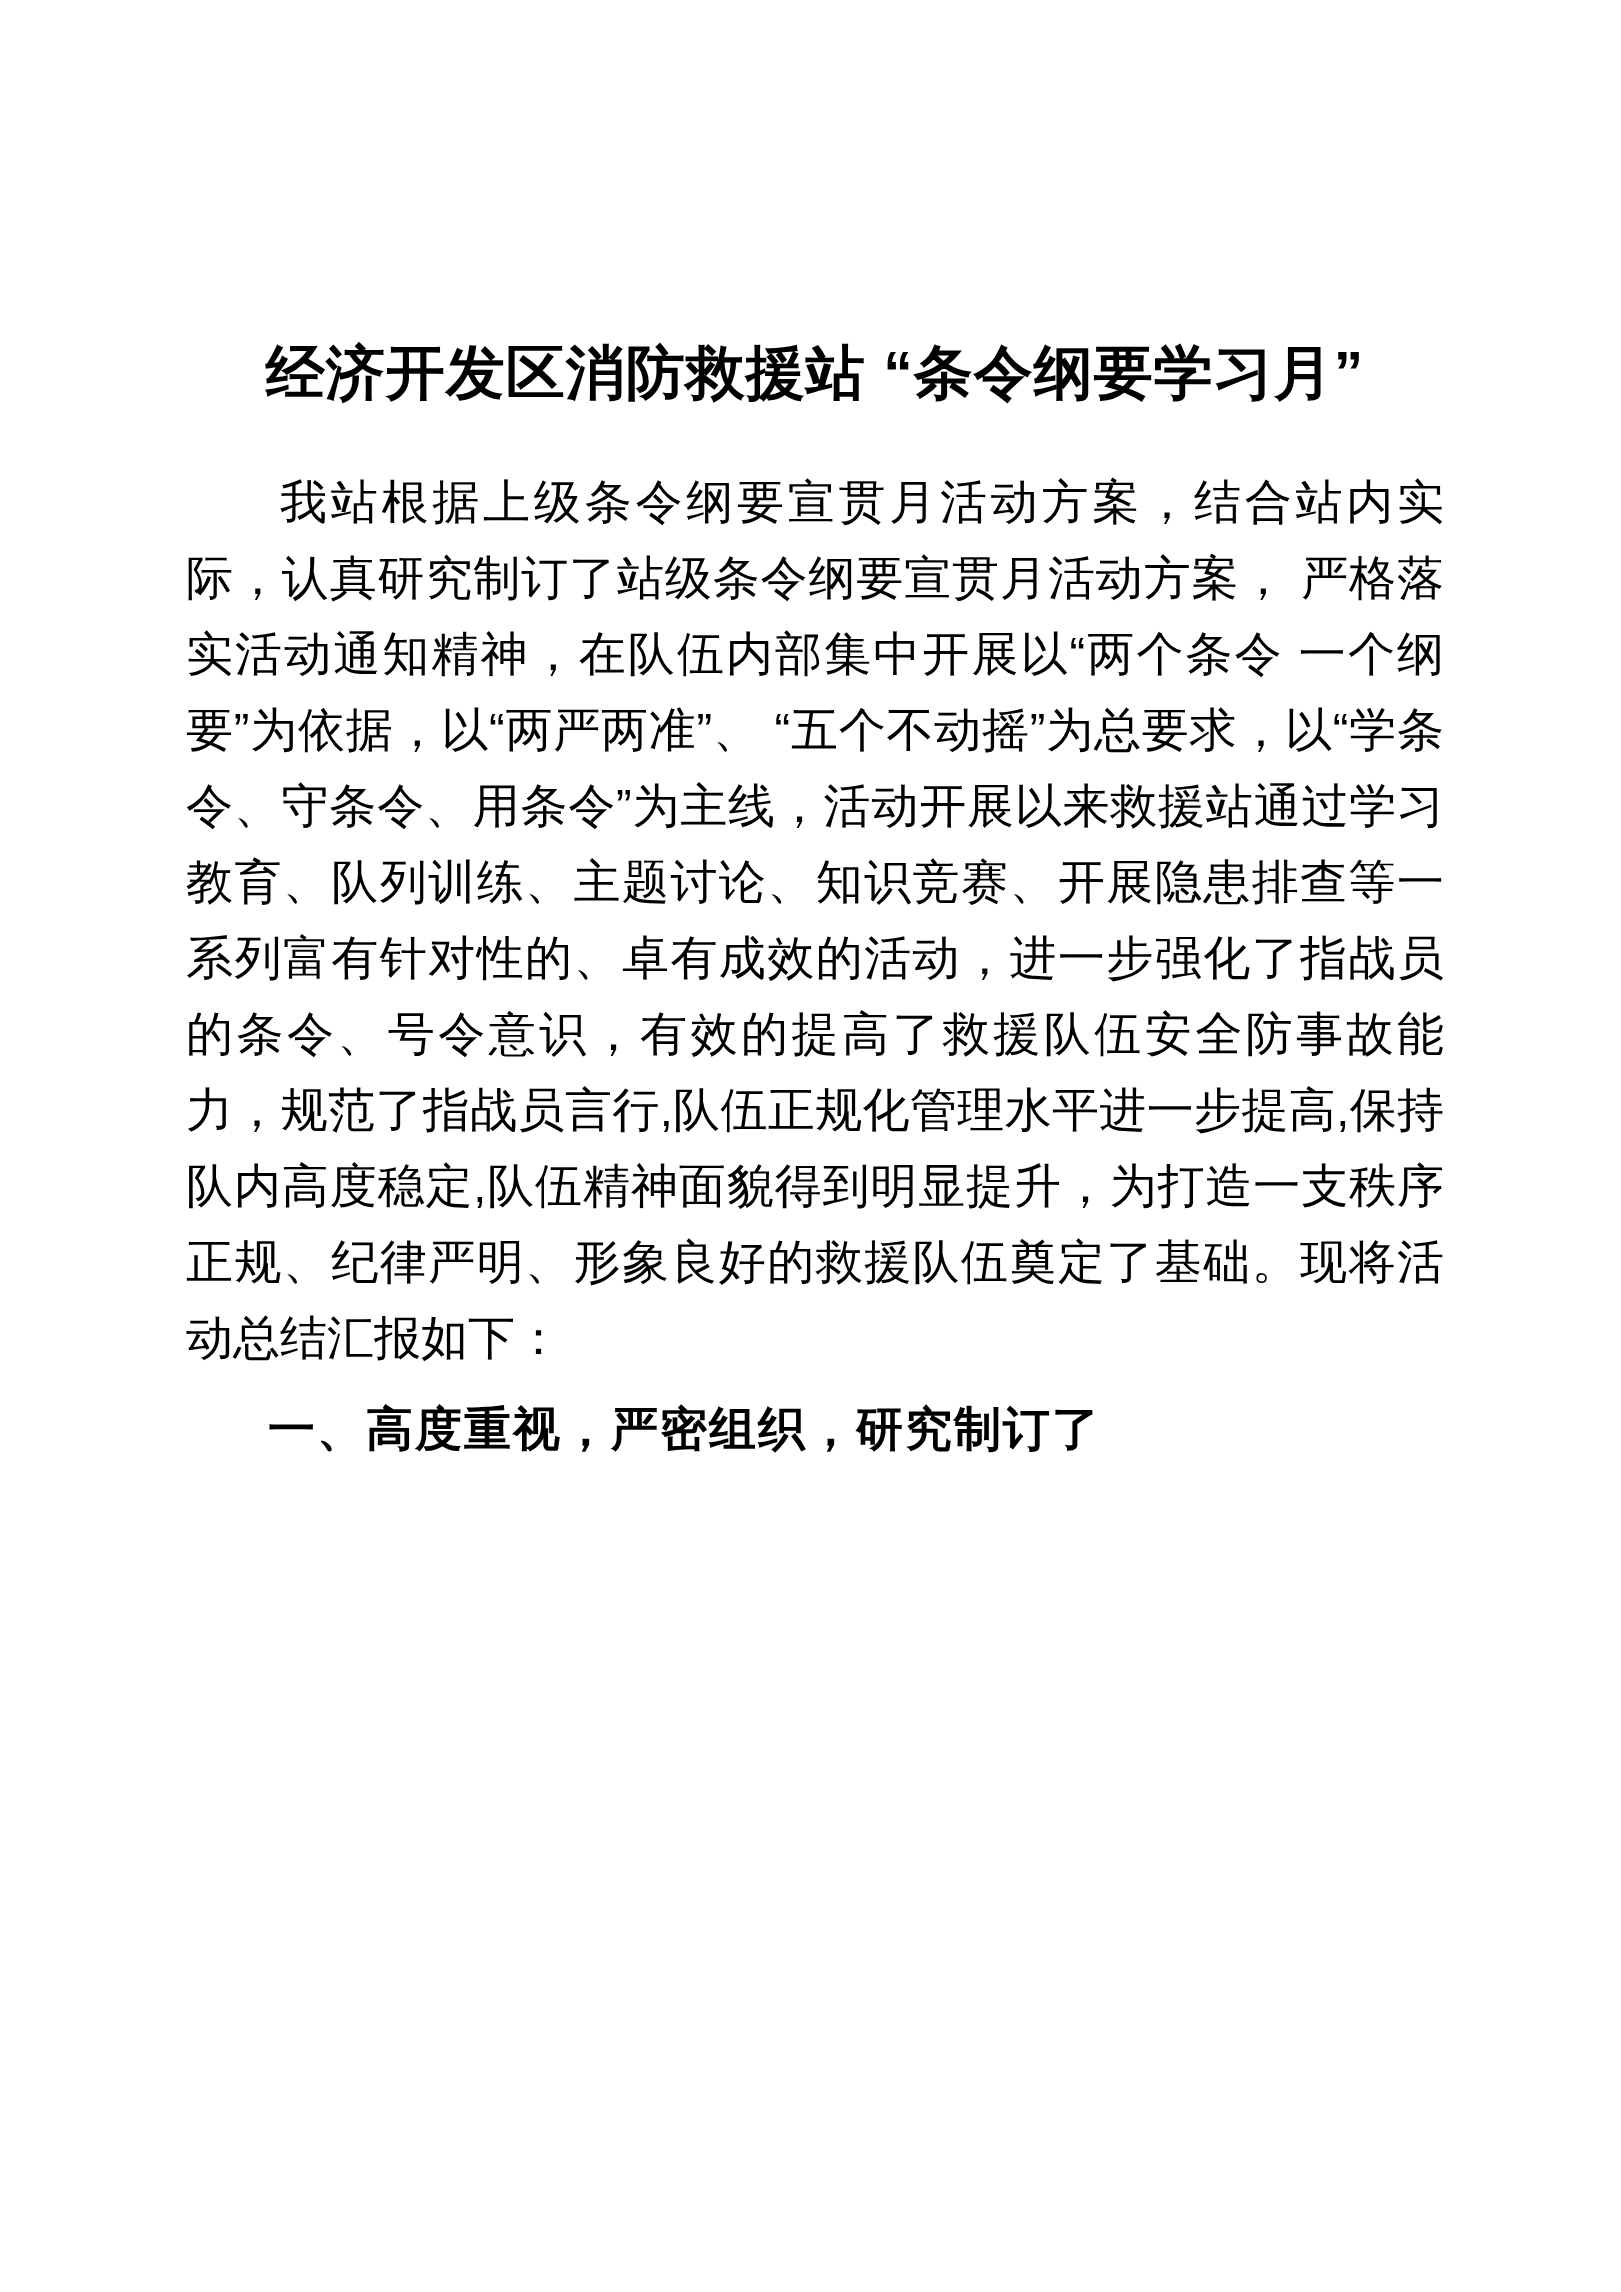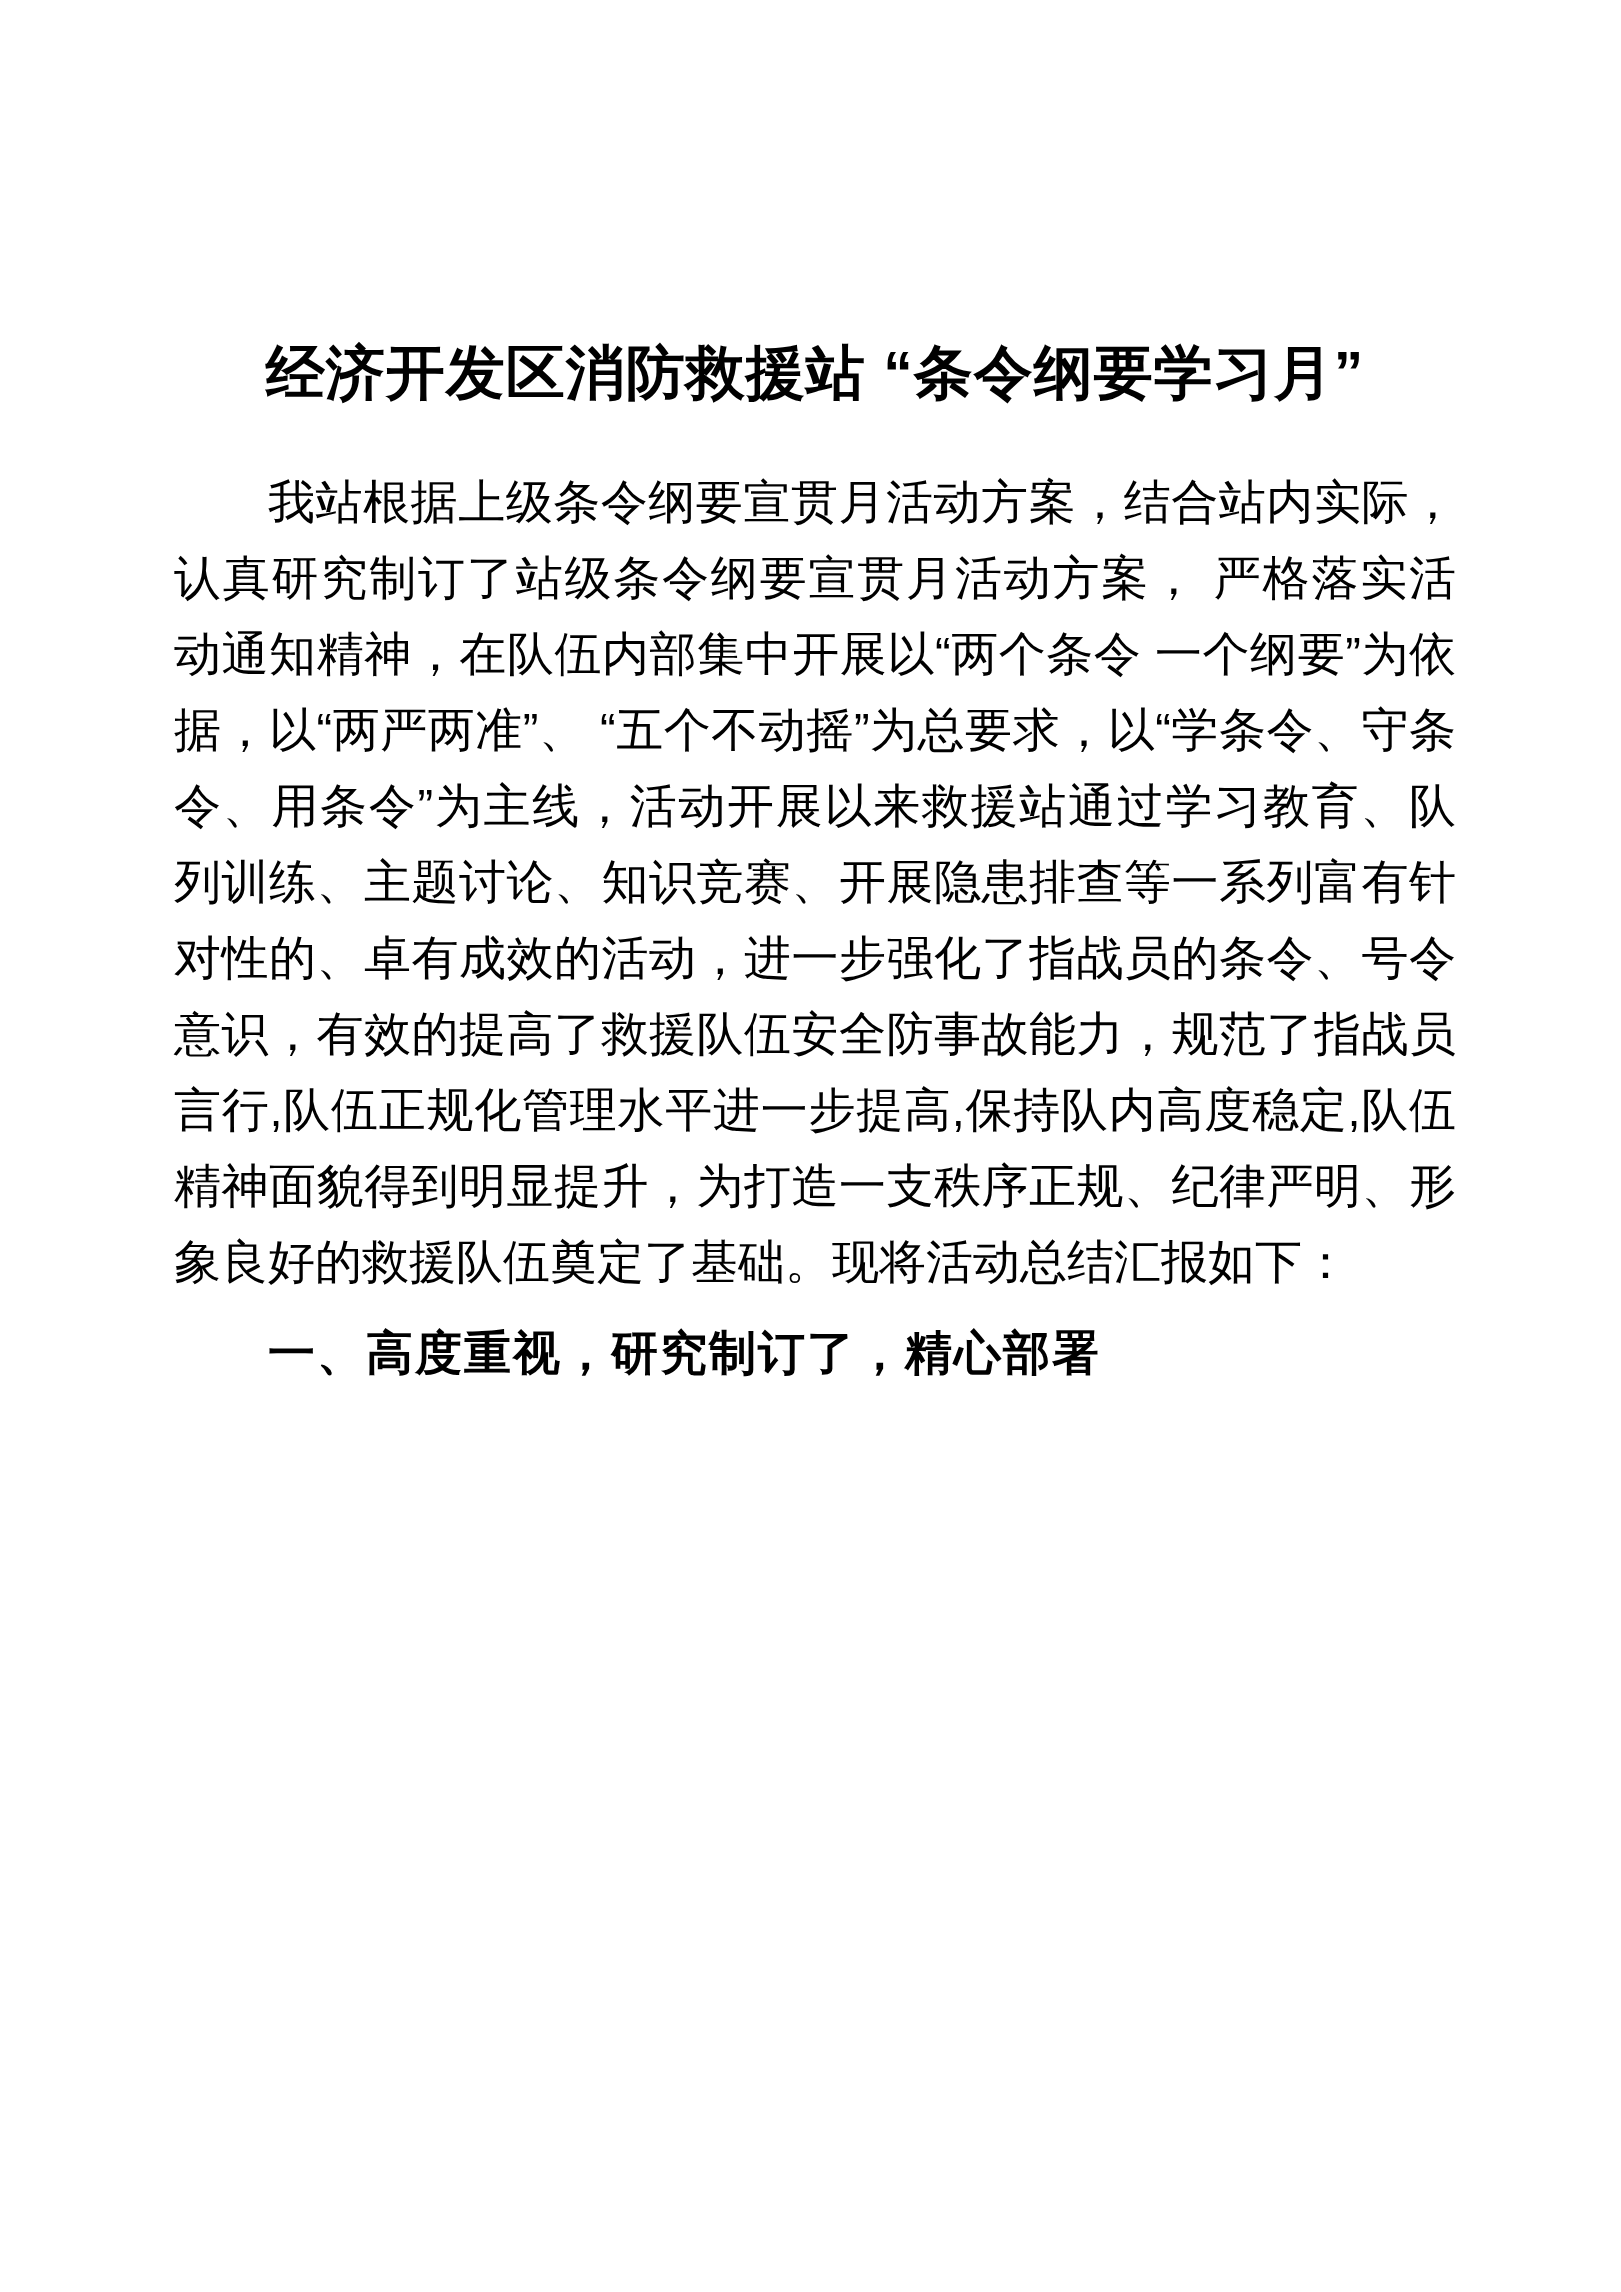--- a/index.html
+++ b/index.html
@@ -25,21 +25,21 @@
     font-weight: bold;
     font-size: 59px;
     line-height: 103px;
     text-align: center;
     letter-spacing: 1px;
   }
   .doc-title .title-line {
     display: block;
   }
   .body-text {
-    margin: 0;
+    margin: 12px;
     font-size: 47px;
     text-align: justify;
     text-indent: 2em;
   }
   .para-1 {
     line-height: 76px;
     margin-top: 0;
   }
   .section-heading {
     margin: 0;
@@ -59,17 +59,17 @@
 <body>
 
 <div class="page">
 
   <h1 class="doc-title">
     <span class="title-line">经济开发区消防救援站 “条令纲要学习月”</span>
   </h1>
 
   <p class="body-text para-1">我站根据上级条令纲要宣贯月活动方案，结合站内实际，认真研究制订了站级条令纲要宣贯月活动方案， 严格落实活动通知精神，在队伍内部集中开展以“两个条令 一个纲要”为依据，以“两严两准”、 “五个不动摇”为总要求，以“学条令、守条令、用条令”为主线，活动开展以来救援站通过学习教育、队列训练、主题讨论、知识竞赛、开展隐患排查等一系列富有针对性的、卓有成效的活动，进一步强化了指战员的条令、号令意识，有效的提高了救援队伍安全防事故能力，规范了指战员言行,队伍正规化管理水平进一步提高,保持队内高度稳定,队伍精神面貌得到明显提升，为打造一支秩序正规、纪律严明、形象良好的救援队伍奠定了基础。现将活动总结汇报如下：</p>
 
-  <p class="section-heading">一、高度重视，研究制订了，精心部署</p>
+  <p class="section-heading">一、高度重视，严密组织，研究制订了</p>
 
 
 </div>
 
 
 </body></html>

